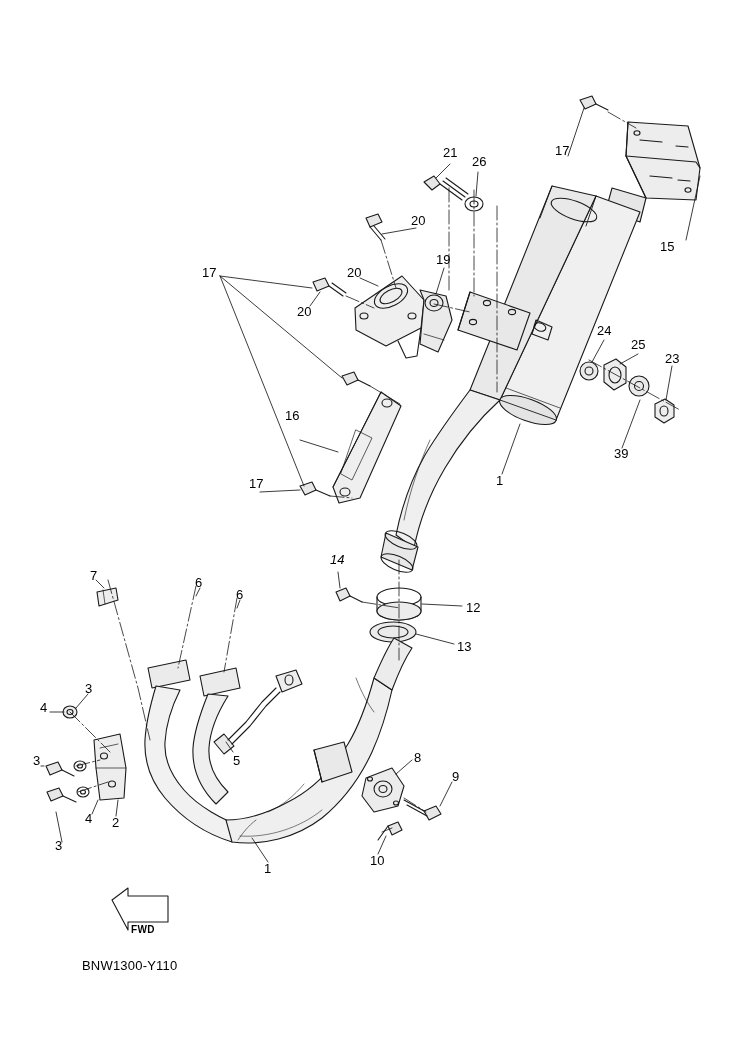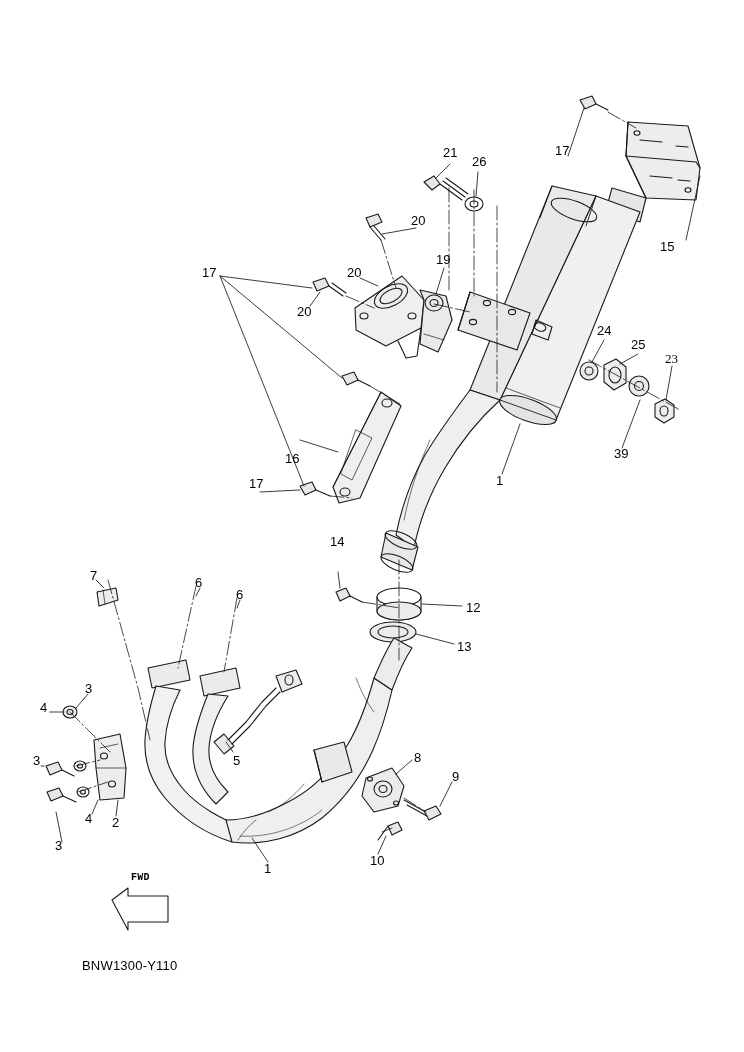--- a/index.html
+++ b/index.html
@@ -339,34 +339,34 @@
   <div class="callout" style="left:233px; top:754px;">5</div>
   <div class="callout" style="left:195px; top:576px;">6</div>
   <div class="callout" style="left:236px; top:588px;">6</div>
   <div class="callout" style="left:90px;  top:569px;">7</div>
   <div class="callout" style="left:414px; top:751px;">8</div>
   <div class="callout" style="left:452px; top:770px;">9</div>
   <div class="callout" style="left:370px; top:854px;">10</div>
   <div class="callout" style="left:496px; top:474px;">1</div>
   <div class="callout" style="left:466px; top:601px;">12</div>
   <div class="callout" style="left:457px; top:640px;">13</div>
-  <div class="callout" style="left:330px; top:535px;">14</div>
+  <div class="callout" style="left:330px; top:553px;font-style:italic;">14</div>
   <div class="callout" style="left:660px; top:240px;">15</div>
-  <div class="callout" style="left:285px; top:452px;">16</div>
+  <div class="callout" style="left:285px; top:409px;">16</div>
   <div class="callout" style="left:555px; top:144px;">17</div>
   <div class="callout" style="left:202px; top:266px;">17</div>
   <div class="callout" style="left:249px; top:477px;">17</div>
   <div class="callout" style="left:347px; top:266px;">20</div>
   <div class="callout" style="left:436px; top:253px;">19</div>
   <div class="callout" style="left:411px; top:214px;">20</div>
   <div class="callout" style="left:297px; top:305px;">20</div>
   <div class="callout" style="left:443px; top:146px;">21</div>
   <div class="callout" style="left:614px; top:447px;">39</div>
-  <div class="callout" style="left:665px; top:352px;font-family:Liberation Serif, serif;">23</div>
+  <div class="callout" style="left:665px; top:352px;">23</div>
   <div class="callout" style="left:597px; top:324px;">24</div>
   <div class="callout" style="left:631px; top:338px;">25</div>
   <div class="callout" style="left:472px; top:155px;">26</div>
 
-  <div class="fwd-label" style="left:131px; top:872px;font-family:Liberation Mono, monospace;">FWD</div>
+  <div class="fwd-label" style="left:131px; top:924px;">FWD</div>
 
   <div class="partcode" style="left:82px; top:938px;">BNW1300-Y110</div>
 
 </div>
 
 </body></html>

